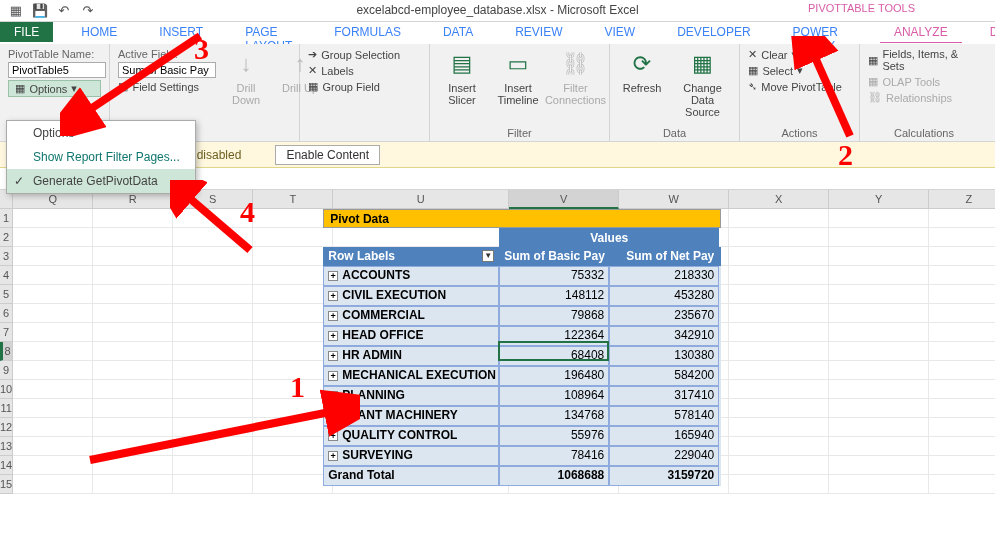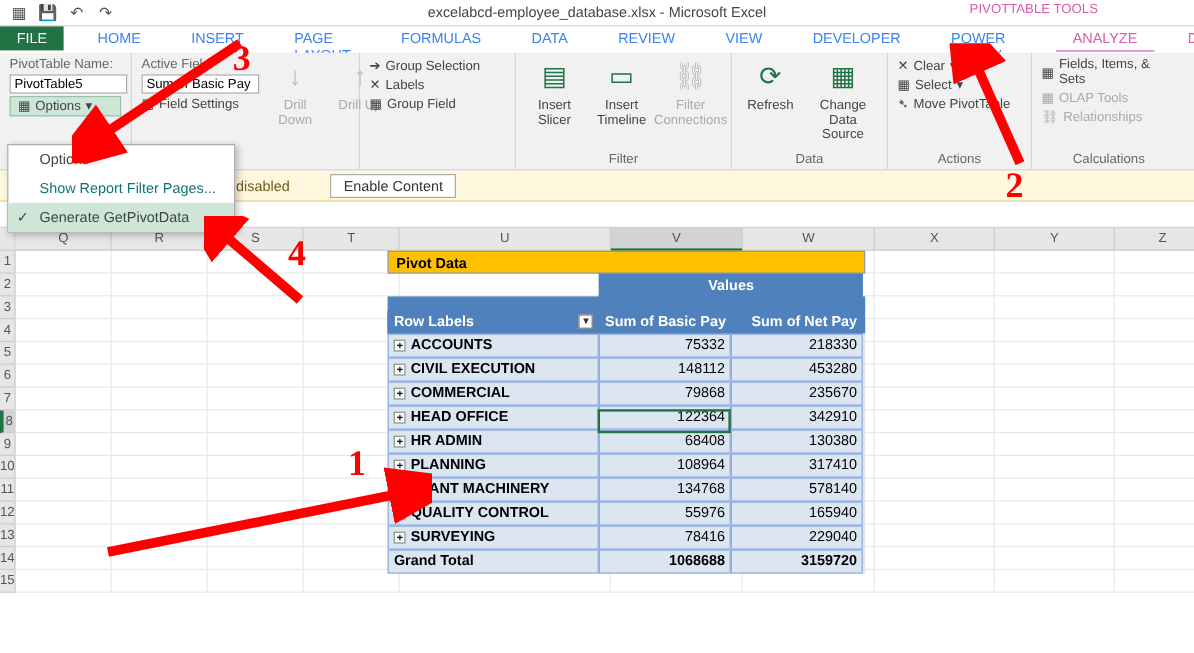--- a/index.html
+++ b/index.html
@@ -60,21 +60,21 @@
   .row { display:flex; height:19px; }
   .cell { border-right:1px solid #e8e8e8; border-bottom:1px solid #e8e8e8; padding:0 4px; font-size:12px; color:#222; line-height:19px; overflow:hidden; white-space:nowrap;}
 
   .pivot { position:absolute; left:310px; top:0; width:398px; }
   .p-title { height:19px; background:#ffc000; color:#000; font-weight:bold; font-size:12px; padding:0 6px; line-height:19px; border:1px solid #999;}
   .p-hdr { background:#4f81bd; color:#fff; font-weight:bold; display:flex; }
   .p-row { display:flex; height:20px; background:#dce6f1; }
   .p-cell { border:1px solid #8faadc; padding:0 4px; font-size:12px; line-height:17px; overflow:hidden; white-space:nowrap;}
   .p-cell.label { width:176px; font-weight:bold; color:#000; }
   .p-cell.num { width:110px; text-align:right; color:#000; }
-  .p-cell.hdr { color:#fff; background:#4f81bd; border-color:#4f81bd;margin-top:12px;}
+  .p-cell.hdr { color:#fff; background:#4f81bd; border-color:#4f81bd;}
   .p-row.grand { font-weight:bold; }
   .p-cell .exp { display:inline-block; width:10px; height:10px; border:1px solid #888; line-height:8px; text-align:center; font-size:9px; margin-right:4px; background:#fff; color:#000;}
   .p-values-row { height:19px; }
   .p-values-row .vlab { margin-left:176px; width:220px; text-align:center; background:#4f81bd; color:#fff; font-weight:bold; line-height:19px; border:1px solid #4f81bd; font-size:12px;}
   .drop-arrow { display:inline-block; width:12px; height:12px; background:#fff; border:1px solid #777; text-align:center; line-height:10px; font-size:8px; color:#333; float:right; margin-top:2px;}
 
   .active-cell-border { position:absolute; border:2px solid #217346; pointer-events:none; z-index:20;}
 
   
   .ann { position:absolute; color:#ff0000; font-weight:bold; pointer-events:none; z-index:100;}
@@ -273,20 +273,25 @@
               <div class="p-cell label"><span class="exp">+</span>HEAD OFFICE</div>
               <div class="p-cell num">122364</div>
               <div class="p-cell num">342910</div>
             </div>
             <div class="p-row">
               <div class="p-cell label"><span class="exp">+</span>HR ADMIN</div>
               <div class="p-cell num">68408</div>
               <div class="p-cell num">130380</div>
             </div>
             <div class="p-row">
+              <div class="p-cell label"><span class="exp">+</span>MECHANICAL EXECUTION</div>
+              <div class="p-cell num">196480</div>
+              <div class="p-cell num">584200</div>
+            </div>
+            <div class="p-row">
               <div class="p-cell label"><span class="exp">+</span>PLANNING</div>
               <div class="p-cell num">108964</div>
               <div class="p-cell num">317410</div>
             </div>
             <div class="p-row">
               <div class="p-cell label"><span class="exp">+</span>PLANT MACHINERY</div>
               <div class="p-cell num">134768</div>
               <div class="p-cell num">578140</div>
             </div>
             <div class="p-row">

